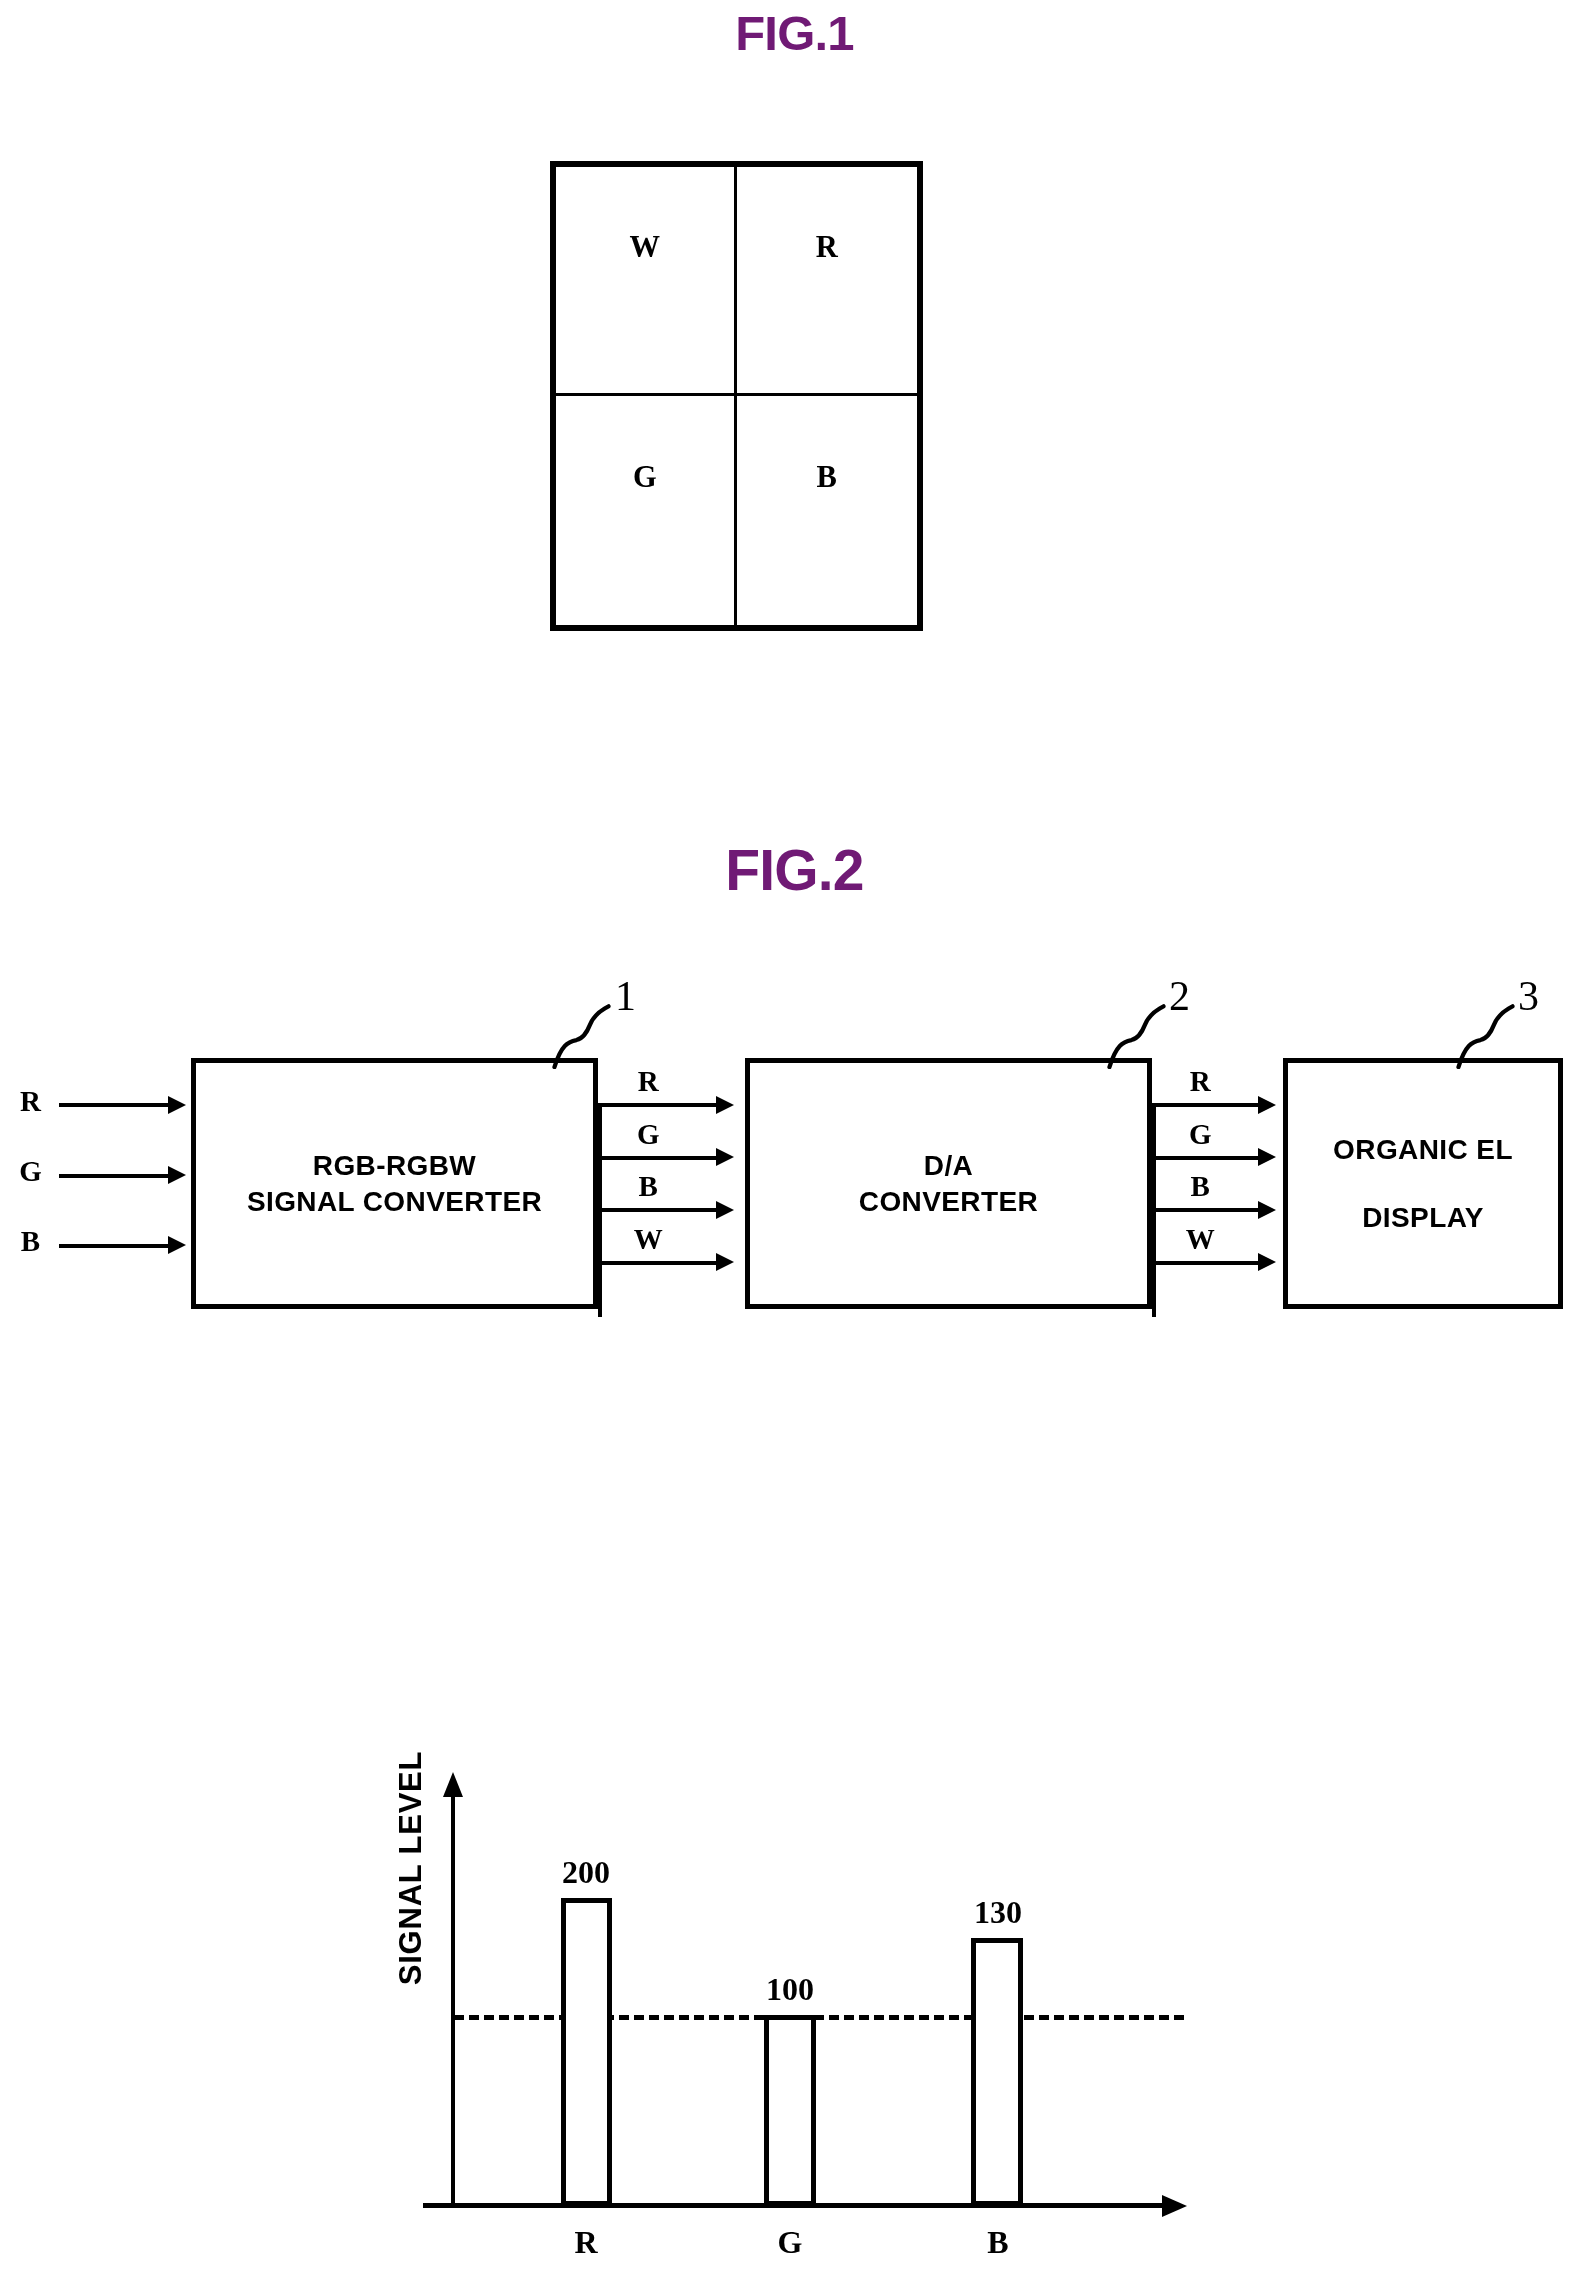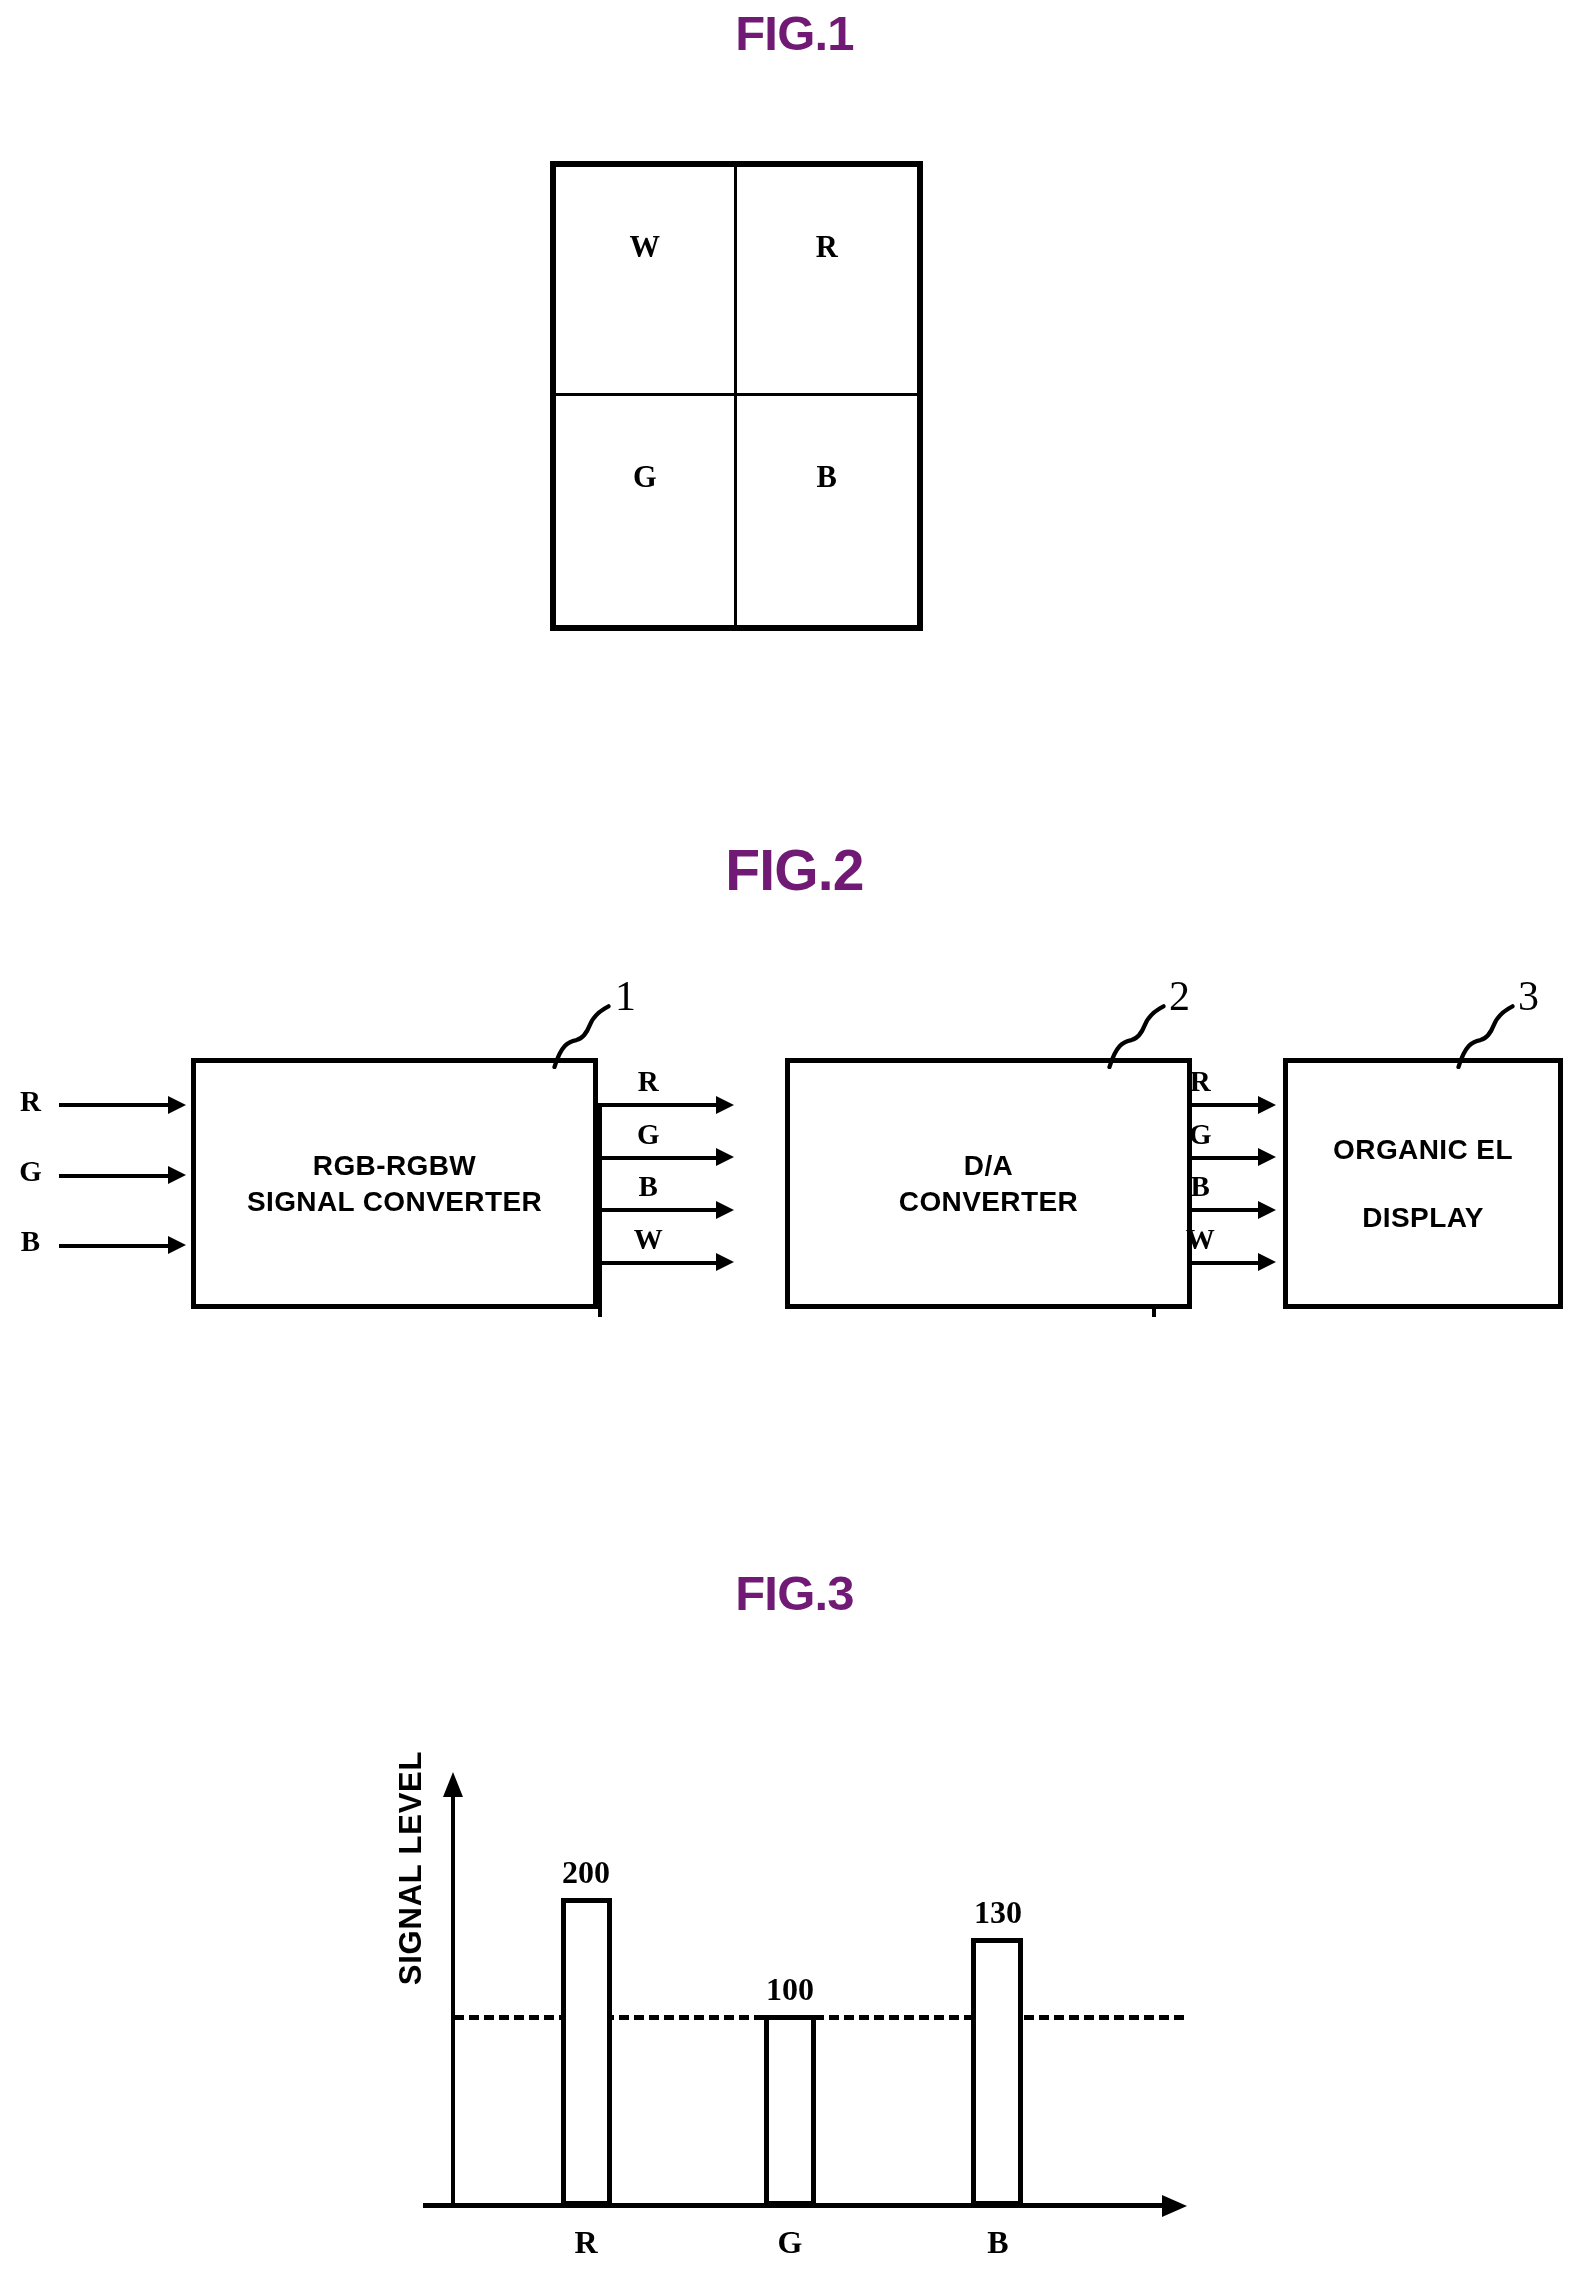--- a/index.html
+++ b/index.html
@@ -72,21 +72,21 @@
     justify-content: center;
     text-align: center;
     font-family: "Liberation Sans Narrow", "Liberation Sans", sans-serif;
     font-weight: bold;
     font-size: 28px;
     line-height: 1.28;
     letter-spacing: 0.4px;
     z-index: 3;
   }
   #blk1 { left: 191px; top: 1058px; width: 407px; height: 251px; }
-  #blk2 { left: 745px; top: 1058px; width: 407px; height: 251px; margin-left: 40px; }
+  #blk2 { left: 745px; top: 1058px; width: 407px; height: 251px; }
   #blk3 { left: 1283px; top: 1058px; width: 280px; height: 251px; gap: 32px; }
 
   .sig-label {
     position: absolute;
     font-size: 29px;
     font-weight: bold;
     font-family: "Liberation Serif", serif;
     text-align: center;
     width: 30.5px;
     z-index: 4;
@@ -280,21 +280,20 @@
 
   <div class="blk" id="blk3">
     <div>ORGANIC EL</div>
     <div>DISPLAY</div>
   </div>
   <svg class="squiggle" style="left:1450px; top:1001px; width:76px; height:68px;" viewBox="0 0 90 80">
     <path d="M10,78 C18,52 26,48 36,46 C44,44 48,38 52,28 C56,18 62,12 74,6" stroke="#000" stroke-width="5" fill="none" stroke-linecap="round"></path>
   </svg>
   <div class="ref-num" style="left:1518px; top:972px;">3</div>
 
-  <div class="fig-title" id="fig3-title">FIG.3</div>
 
   <div id="fig3">
     <div id="y-axis"></div>
     <div id="y-arrowhead"></div>
     <div id="x-axis"></div>
     <div id="x-arrowhead"></div>
 
     <div id="y-axis-label">SIGNAL LEVEL</div>
 
     <div id="threshold-line"></div>

